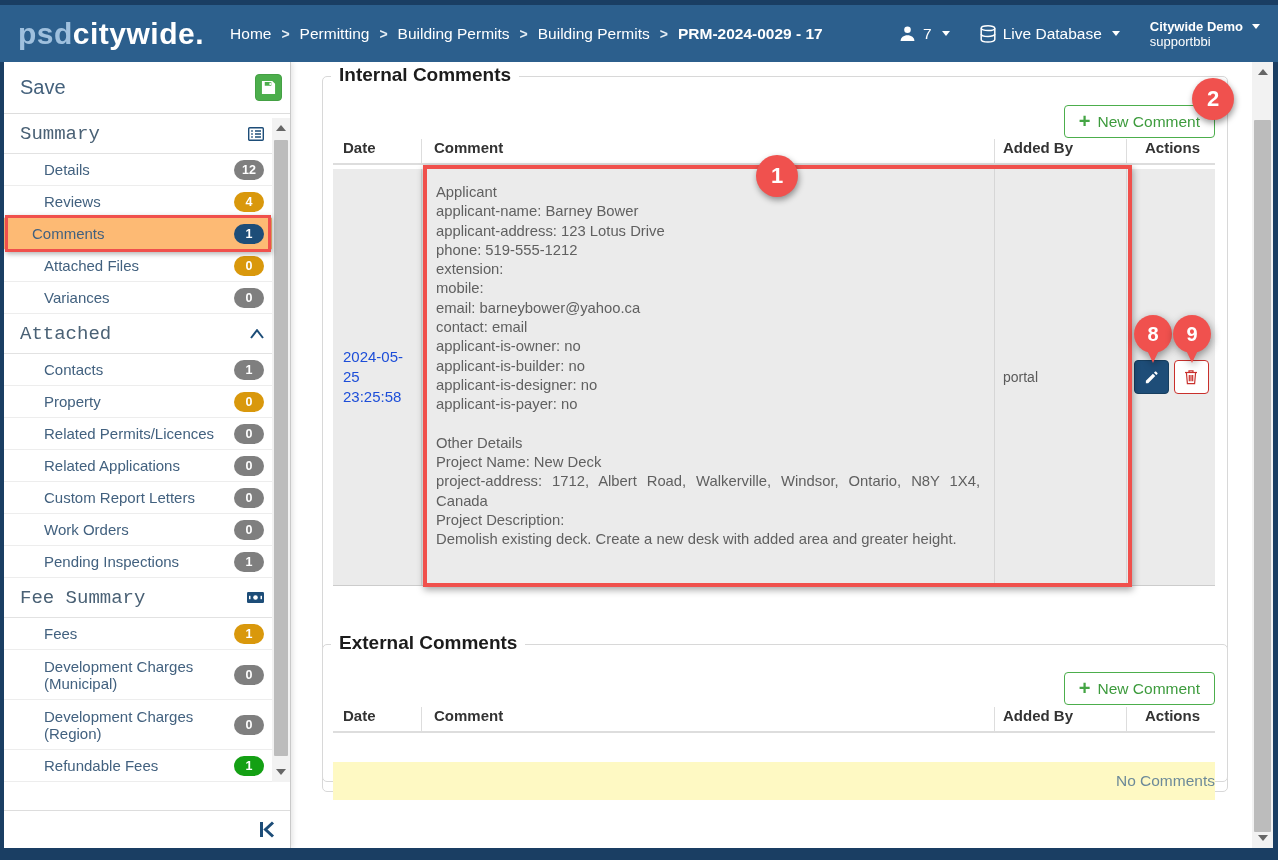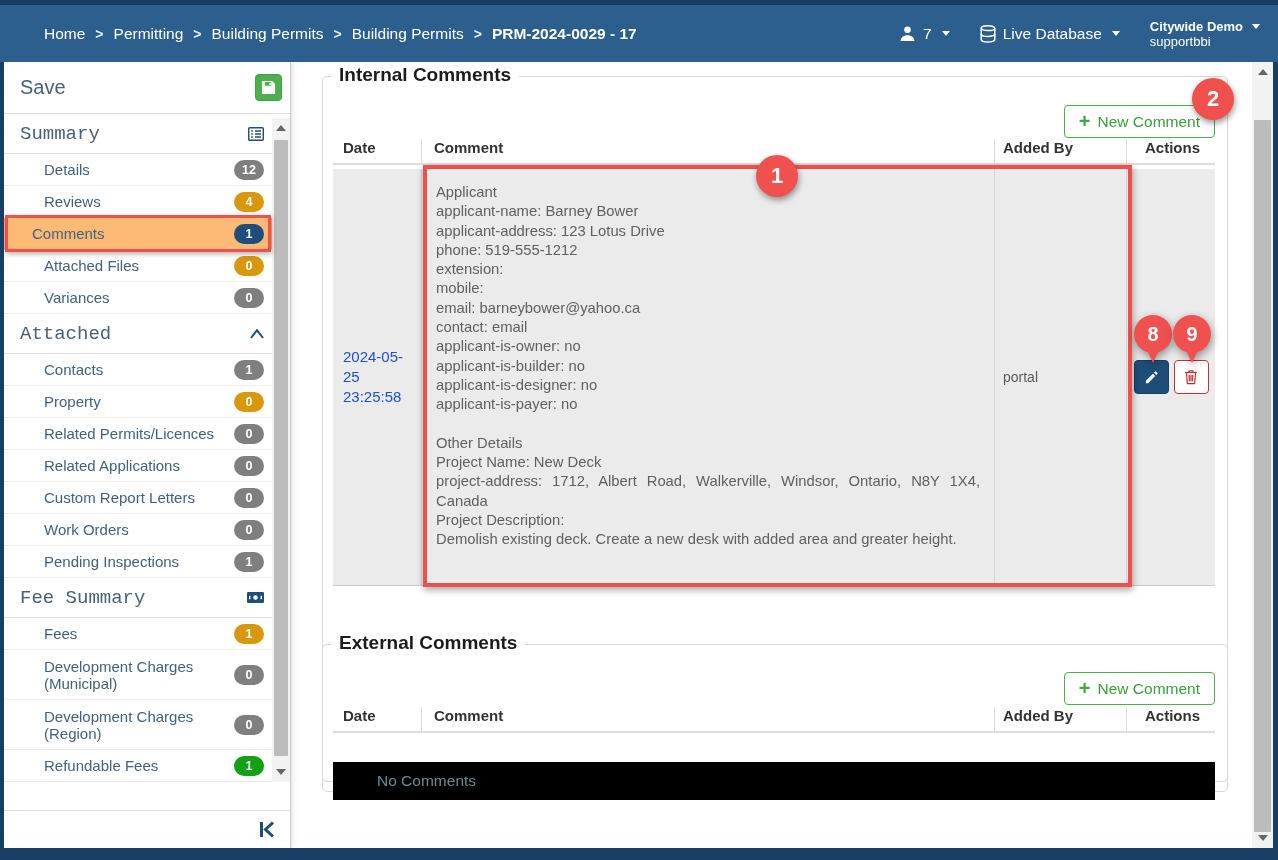--- a/index.html
+++ b/index.html
@@ -144,22 +144,22 @@
   .edit-btn {
     width:35px; height:34px; background:#1e4d78; border:1px solid #173e5f; border-radius:4px;
     display:flex; align-items:center; justify-content:center; cursor:pointer;
   }
   .delete-btn {
     width:35px; height:34px; background:#fff; border:1px solid #c9302c; border-radius:4px;
     display:flex; align-items:center; justify-content:center; cursor:pointer;
   }
   .empty-row {
     position:absolute; left:10px; right:12px; top:117px; height:38px;
-    background:#000000; display:flex; align-items:center; padding-left:44px;
-    color:#6d8a99; font-size:15.5px;
+    background:#fef9c3; display:flex; align-items:center; padding-left:30px;
+    color:#6d8a99; font-size:15.5px;justify-content:flex-end;
   }
 
   
   .red-rect {
     position:absolute; left:100px; top:88px; width:709px; height:422px;
     border:4px solid #f0504c; box-shadow:1px 3px 7px rgba(0,0,0,.35);
     pointer-events:none; z-index:8;
   }
   .ann-circle {
     position:absolute; width:42px; height:42px; border-radius:50%;
@@ -180,20 +180,23 @@
     border-left:7px solid transparent; border-right:7px solid transparent;
     border-top:15px solid #f0514e;
   }
   .pin-8 { left:811px; top:238px; }
   .pin-9 { left:850px; top:238px; }
 </style>
 </head>
 <body>
 
 <div class="topbar">
+  <div class="logo">
+    <span class="p1">psd</span><span class="p2">citywide.</span>
+  </div>
   <div class="crumbs">
     <span class="crumb">Home</span>
     <span class="sep">&gt;</span>
     <span class="crumb">Permitting</span>
     <span class="sep">&gt;</span>
     <span class="crumb">Building Permits</span>
     <span class="sep">&gt;</span>
     <span class="crumb">Building Permits</span>
     <span class="sep">&gt;</span>
     <span class="crumb current">PRM-2024-0029 - 17</span>

